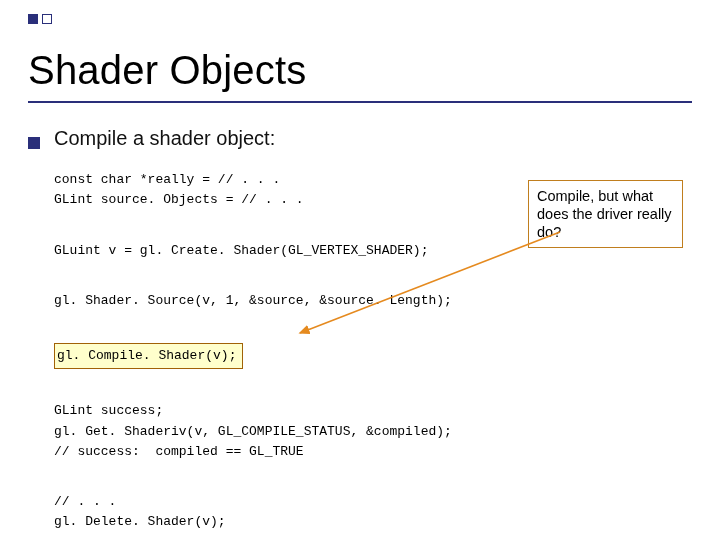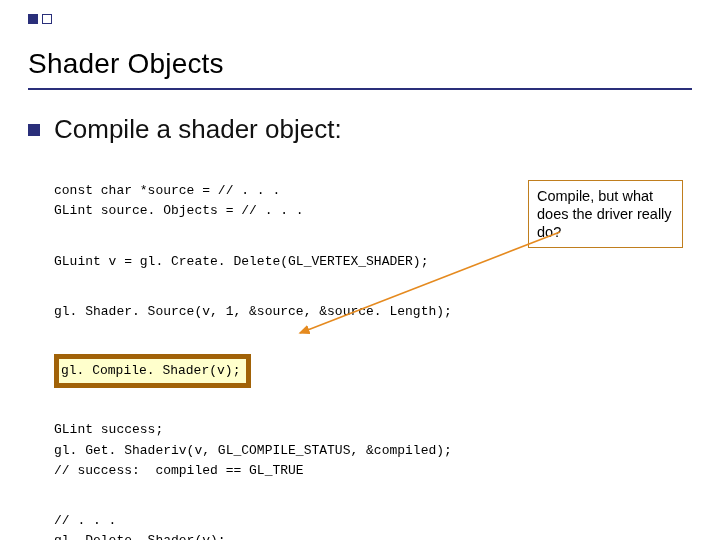--- a/index.html
+++ b/index.html
@@ -29,21 +29,21 @@
     background: #2a2f7a;
   }
   .slide {
     position: absolute;
     left: 28px;
     right: 28px;
     top: 48px;
   }
   h1.title {
     margin: 0 0 8px 0;
-    font-size: 28px;
+    font-size: 40px;
     font-weight: 400;
     color: #000;
     letter-spacing: 0.2px;
   }
   .rule {
     border: none;
     border-top: 2px solid #2a2f7a;
     margin: 0 0 24px 0;
   }
   .body-row {
@@ -52,37 +52,37 @@
   }
   .bullet-sq {
     width: 12px;
     height: 12px;
     background: #2a2f7a;
     margin-top: 10px;
     margin-right: 14px;
     flex: 0 0 auto;
   }
   .subhead {
-    font-size: 26px;
+    font-size: 20px;
     color: #111;
-    margin: 0 0 16px 0;
+    margin: 0 0 0 0;
   }
   .codeblock {
     font-family: "Courier New", Courier, monospace;
     font-size: 13px;
     line-height: 1.55;
     color: #000;
     white-space: pre;
   }
   .codeblock .spacer {
     height: 10px;
   }
   .hlbox {
     display: inline-block;
-    border: 5px solid #a16207;
+    border: 1px solid #a16207;
     background: #ffffcc;
     padding: 2px 6px 2px 2px;
     margin: 2px 0;
   }
   .callout {
     position: absolute;
     left: 528px;
     top: 180px;
     width: 155px;
     border: 1px solid #c07e1e;
@@ -111,24 +111,24 @@
 <div class="slide">
   <h1 class="title">Shader Objects</h1>
   <hr class="rule">
 
   <div class="body-row">
     <div class="bullet-sq"></div>
     <div>
       <div class="subhead">Compile a shader object:</div>
 
       <div class="codeblock">
-<span>const char *source = // . . .</span>
+<span>const char *really = // . . .</span>
 <span>GLint source. Objects = // . . .</span>
 <div class="spacer"></div>
-<span>GLuint v = gl. Create. Delete(GL_VERTEX_SHADER);</span>
+<span>GLuint v = gl. Create. Shader(GL_VERTEX_SHADER);</span>
 <div class="spacer"></div>
 <span>gl. Shader. Source(v, 1, &amp;source, &amp;source. Length);</span>
 <div class="spacer"></div>
 <span class="hlbox">gl. Compile. Shader(v);</span>
 <div class="spacer"></div>
 <span>GLint success;</span>
 <span>gl. Get. Shaderiv(v, GL_COMPILE_STATUS, &amp;compiled);</span>
 <span>// success:  compiled == GL_TRUE</span>
 <div class="spacer"></div>
 <span>// . . .</span>

